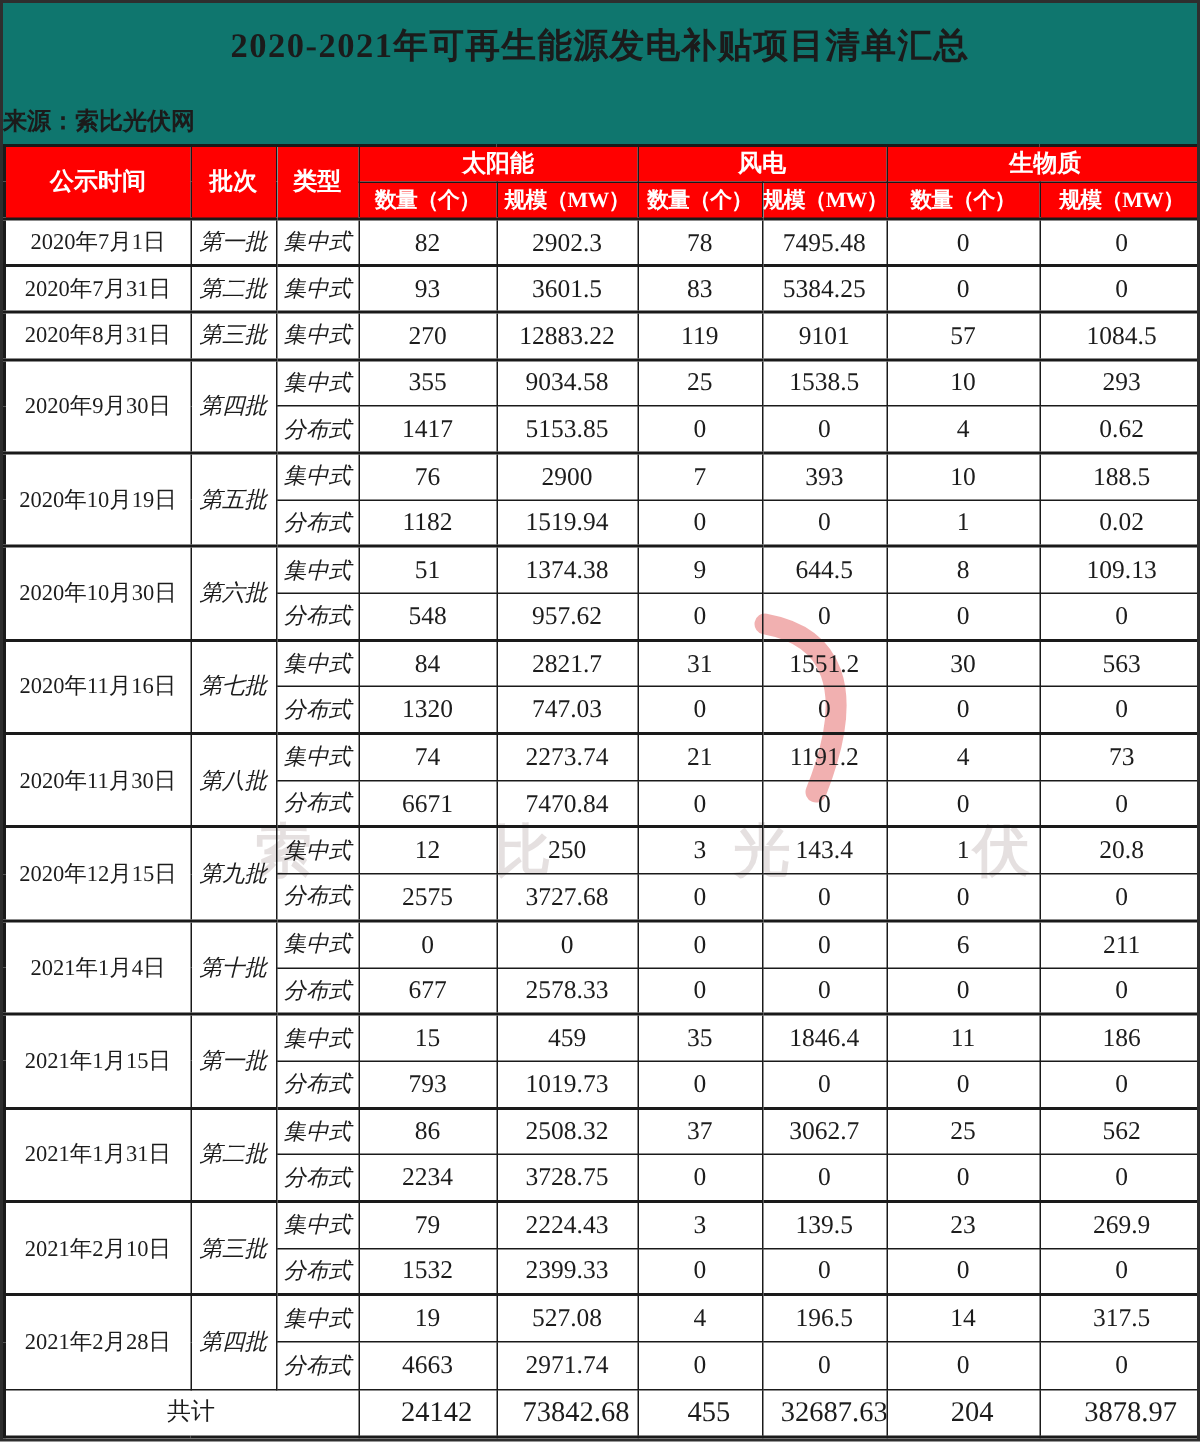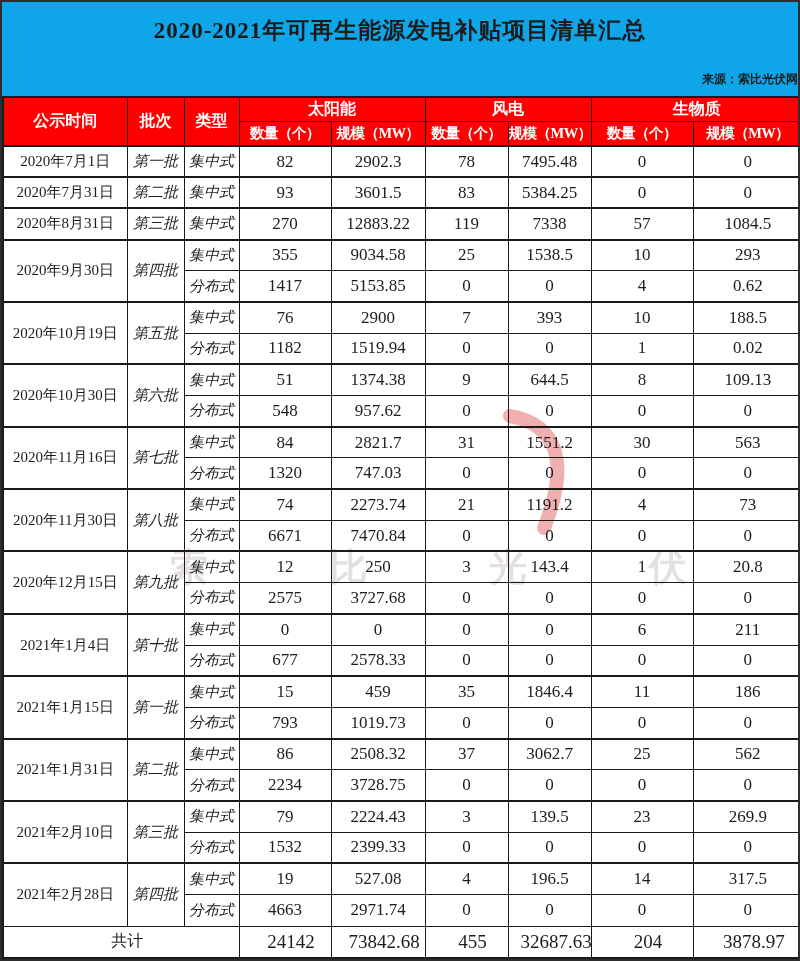--- a/index.html
+++ b/index.html
@@ -6,33 +6,33 @@
   html,body { background:#888; }
   .page {
     position:relative;
     width:800px; height:961px;
     margin:0 auto;
     background:#ffffff;
     border:2px solid #2e2e2e;
     overflow:hidden;
     font-family:"Liberation Serif","DejaVu Serif",serif;
   }
-  .title-block { position:relative; height:94px; z-index:2; background:#0ea5e9; }
+  .title-block { position:relative; height:94px; z-index:2; background:#0f766e; }
   .doc-title {
     padding-top:13px;
     text-align:center;
     font-size:23px;
     font-weight:700;
     color:#1b1b1b;
     letter-spacing:1px;
   }
   .doc-source {
     margin-top:25px;
-    text-align:right;
-    font-size:12px;
+    text-align:left;
+    font-size:16px;
     font-weight:700;
     color:#1b1b1b;
   }
   
   .watermark { position:absolute; left:0; top:0; width:100%; height:100%; z-index:0; pointer-events:none; }
   .wm-brand {
     position:absolute; left:160px; top:436px;
     font-family:"DejaVu Sans","Liberation Sans",sans-serif;
     font-size:97px; font-weight:700; line-height:90px;
     letter-spacing:-2px;
@@ -153,21 +153,21 @@
           <td class="c-val">0</td>
           <td class="c-val">0</td>
         </tr>
         <tr class="group-start">
           <td class="c-date" rowspan="1">2020年8月31日</td>
           <td class="c-batch" rowspan="1">第三批</td>
           <td class="c-type">集中式</td>
           <td class="c-val">270</td>
           <td class="c-val">12883.22</td>
           <td class="c-val">119</td>
-          <td class="c-val">7338</td>
+          <td class="c-val">9101</td>
           <td class="c-val">57</td>
           <td class="c-val">1084.5</td>
         </tr>
         <tr class="group-start">
           <td class="c-date" rowspan="2">2020年9月30日</td>
           <td class="c-batch" rowspan="2">第四批</td>
           <td class="c-type">集中式</td>
           <td class="c-val">355</td>
           <td class="c-val">9034.58</td>
           <td class="c-val">25</td>

